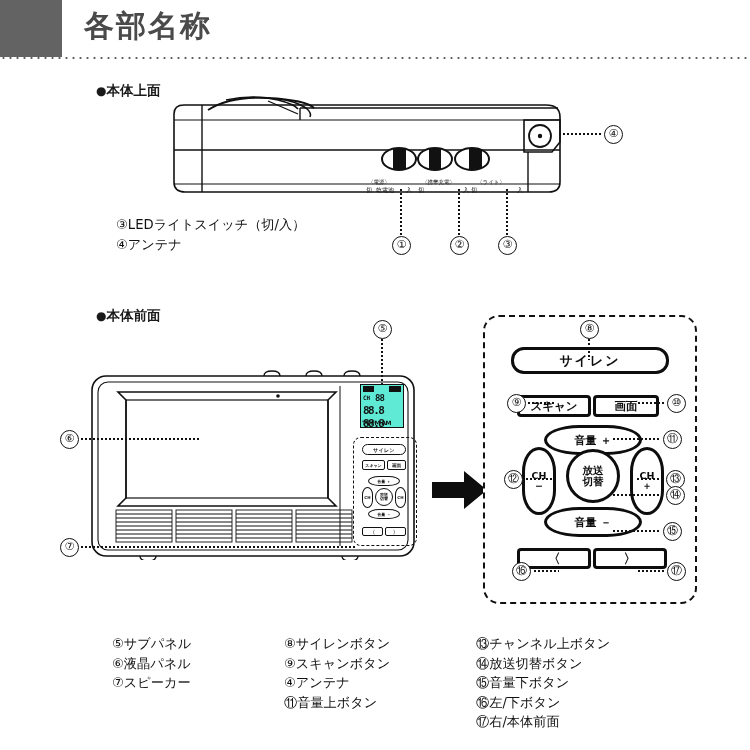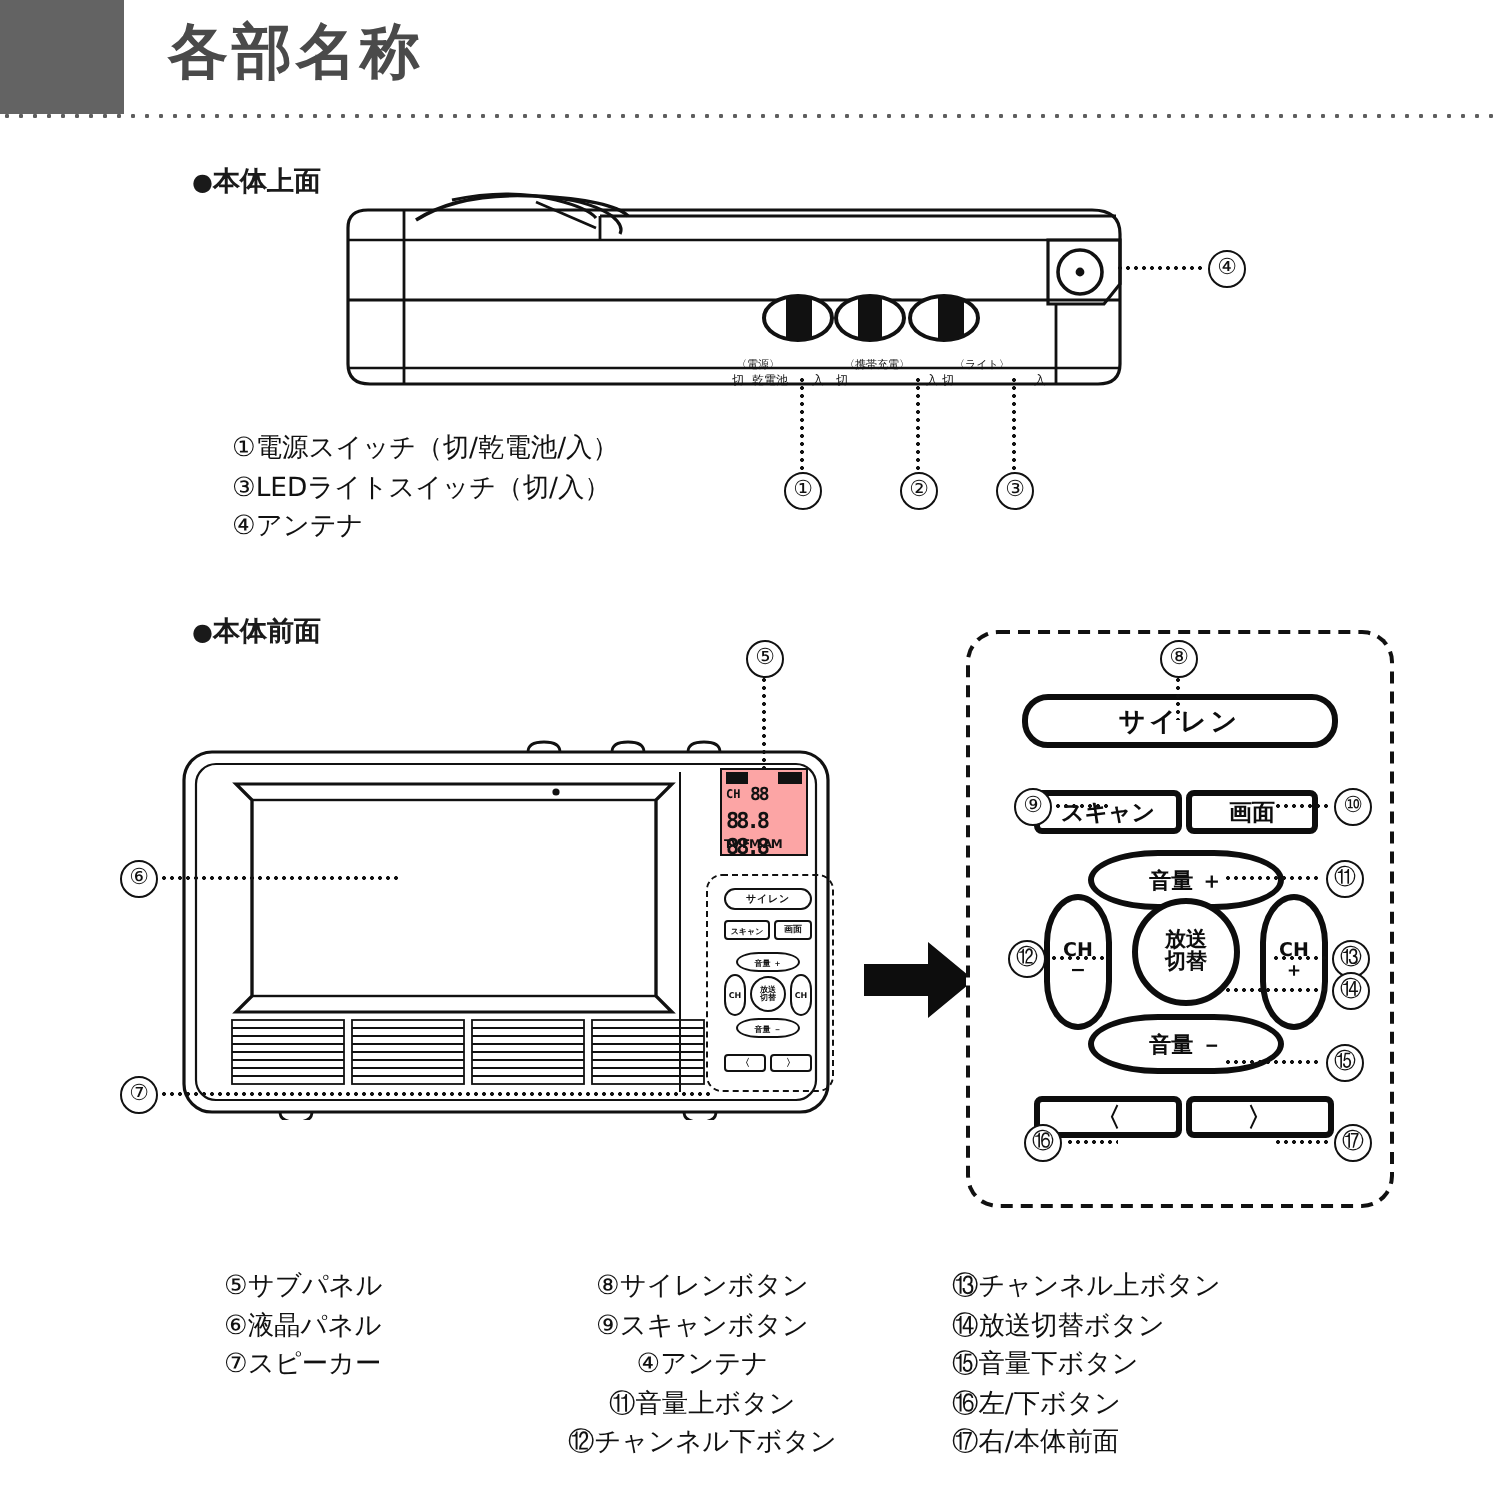--- a/index.html
+++ b/index.html
@@ -181,21 +181,20 @@
   <div class="dotline-v" style="left:458px;top:188px;height:48px;"></div>
   <div class="dotline-v" style="left:506px;top:188px;height:48px;"></div>
   <div class="callout" style="left:392px;top:236px;">①</div>
   <div class="callout" style="left:450px;top:236px;">②</div>
   <div class="callout" style="left:498px;top:236px;">③</div>
 
   <div class="dotline-h" style="left:558px;top:133px;width:44px;"></div>
   <div class="callout" style="left:604px;top:125px;">④</div>
 
   <div class="legend" style="left:116px;top:215px;">
-    <div>①電源スイッチ（切/乾電池/入）</div>
     <div>③LEDライトスイッチ（切/入）</div>
     <div>④アンテナ</div>
   </div>
 
   <div class="sec-head" style="left:78px;top:307px;">
     <span class="bullet">●</span><span>本体前面</span>
   </div>
 
   <div class="frontdev">
     <svg width="330" height="190" viewBox="0 0 330 190">
@@ -232,21 +231,21 @@
           <path d="M0,4 H56 M0,8 H56 M0,12 H56 M0,16 H56 M0,20 H56 M0,24 H56 M0,28 H56"></path>
         </g>
         <g transform="translate(208,140)">
           <rect x="0" y="0" width="56" height="32" stroke-width="0.9" fill="none"></rect>
           <path d="M0,4 H56 M0,8 H56 M0,12 H56 M0,16 H56 M0,20 H56 M0,24 H56 M0,28 H56"></path>
         </g>
       </g>
     </svg>
   </div>
 
-  <div style="position:absolute;left:360px;top:384px;width:44px;height:44px;border:1.6px solid #111;background:#fca5a5;box-sizing:border-box;">
+  <div style="position:absolute;left:360px;top:384px;width:44px;height:44px;border:1.6px solid #111;background:#5eead4;box-sizing:border-box;">
     <div style="position:absolute;left:2px;top:1px;right:2px;height:7px;display:flex;justify-content:space-between;">
       <div style="width:11px;height:6px;background:#111;"></div>
       <div style="width:12px;height:6px;background:#111;"></div>
     </div>
     <div style="position:absolute;left:2px;top:9px;font-size:6px;font-weight:bold;font-family:'DejaVu Sans Mono',monospace;color:#111;">CH</div>
     <div style="position:absolute;left:14px;top:8px;font-size:9px;font-weight:bold;font-family:'DejaVu Sans Mono',monospace;color:#111;letter-spacing:-1px;">88</div>
     <div style="position:absolute;left:2px;top:19px;font-size:11px;font-weight:bold;font-family:'DejaVu Sans Mono',monospace;color:#111;letter-spacing:-1.5px;">88.8 88.8</div>
     <div style="position:absolute;left:1px;bottom:1px;font-size:6px;font-weight:bold;font-family:'DejaVu Sans',sans-serif;color:#111;letter-spacing:-0.6px;">TV FM AM</div>
   </div>
 
@@ -339,26 +338,25 @@
 
   <div class="dotline-h" style="left:637px;top:570px;width:28px;"></div>
   <div class="callout" style="left:667px;top:562px;">⑰</div>
 
   <div class="legend" style="left:112px;top:634px;">
     <div>⑤サブパネル</div>
     <div>⑥液晶パネル</div>
     <div>⑦スピーカー</div>
   </div>
 
-  <div class="legend" style="left:284px;top:634px;text-align:center;">
+  <div class="legend" style="left:284px;top:634px;">
     <div>⑧サイレンボタン</div>
     <div>⑨スキャンボタン</div>
     <div>④アンテナ</div>
     <div>⑪音量上ボタン</div>
-    <div>⑫チャンネル下ボタン</div>
   </div>
 
   <div class="legend" style="left:476px;top:634px;">
     <div>⑬チャンネル上ボタン</div>
     <div>⑭放送切替ボタン</div>
     <div>⑮音量下ボタン</div>
     <div>⑯左/下ボタン</div>
     <div>⑰右/本体前面</div>
   </div>
 

